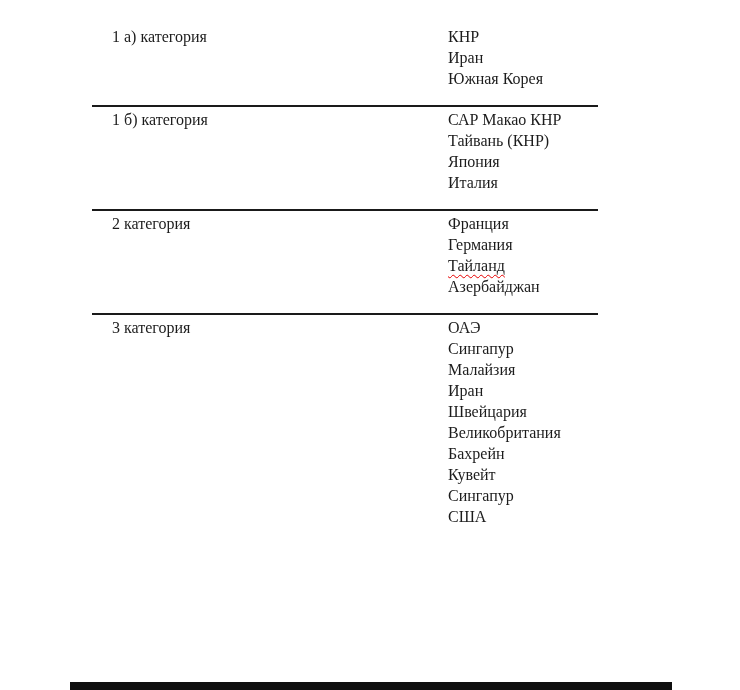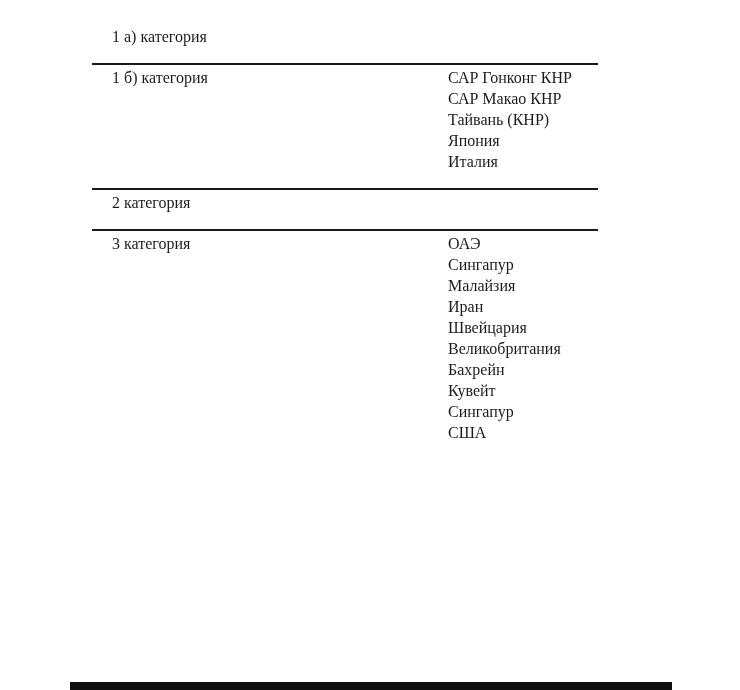--- a/index.html
+++ b/index.html
@@ -72,35 +72,45 @@
 </head>
 <body>
 
 <div class="page">
   <div class="content">
 
 
     <div>
         <div class="section">
           <div class="label">1 а) категория</div>
+          <div class="countries">
+            <div class="country">КНР</div>
+            <div class="country">Иран</div>
+            <div class="country">Южная Корея</div>
+          </div>
         </div>
         <div class="rule"></div>
         <div class="section">
           <div class="label">1 б) категория</div>
           <div class="countries">
-            <div class="country">САР Гонконг КНР</div>
             <div class="country">САР Макао КНР</div>
             <div class="country">Тайвань (КНР)</div>
             <div class="country">Япония</div>
             <div class="country">Италия</div>
           </div>
         </div>
         <div class="rule"></div>
         <div class="section">
           <div class="label">2 категория</div>
+          <div class="countries">
+            <div class="country">Франция</div>
+            <div class="country">Германия</div>
+            <div class="country spell-error">Тайланд</div>
+            <div class="country">Азербайджан</div>
+          </div>
         </div>
         <div class="rule"></div>
         <div class="section">
           <div class="label">3 категория</div>
           <div class="countries">
             <div class="country">ОАЭ</div>
             <div class="country">Сингапур</div>
             <div class="country">Малайзия</div>
             <div class="country">Иран</div>
             <div class="country">Швейцария</div>

